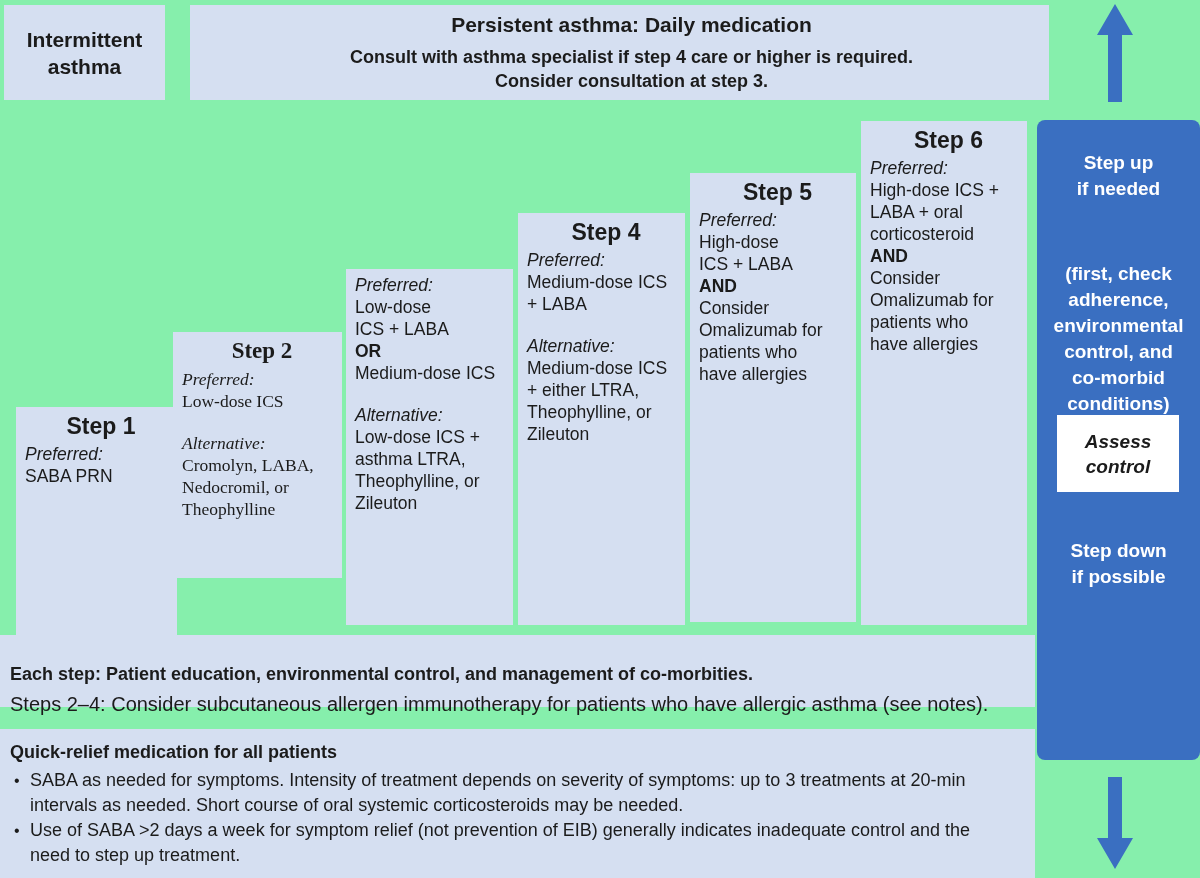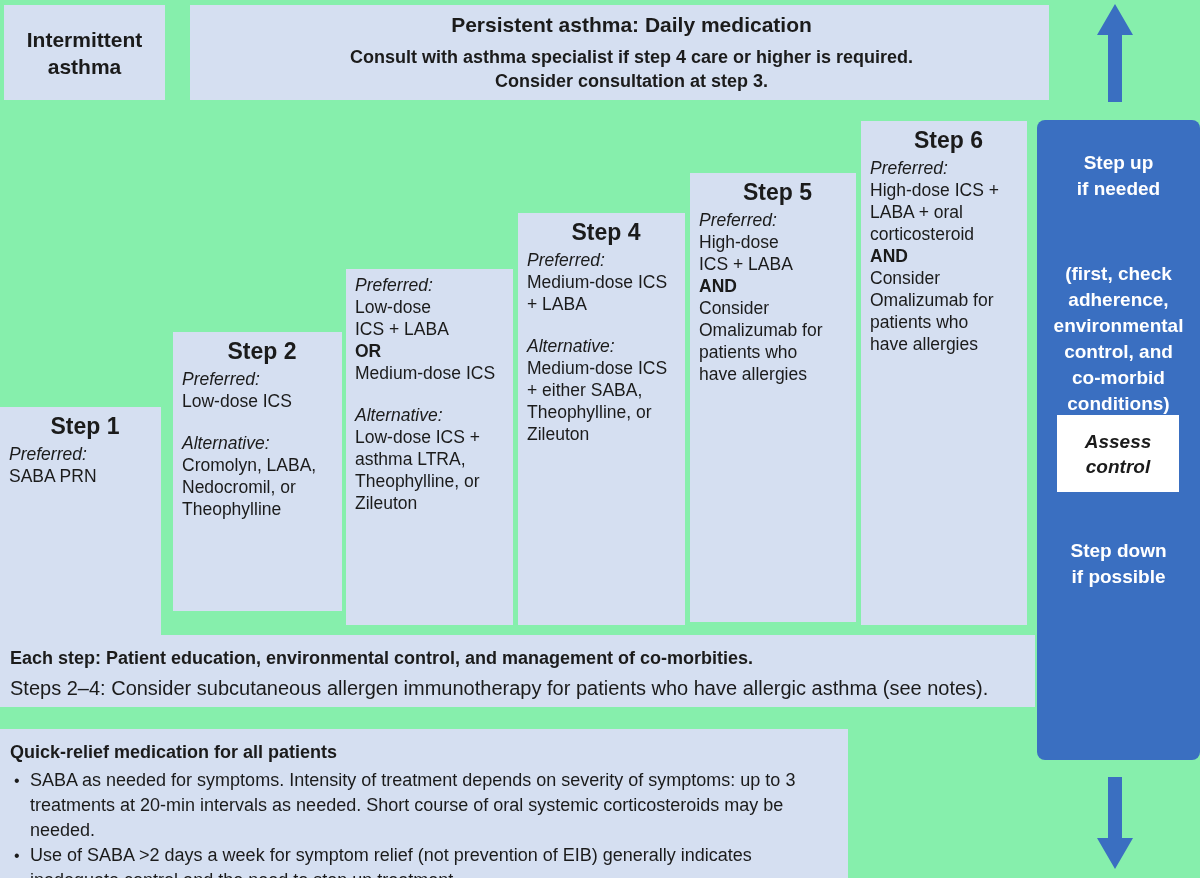--- a/index.html
+++ b/index.html
@@ -28,35 +28,35 @@
   #persistent .t{font-weight:bold;font-size:21px;line-height:25px;margin-bottom:8px;}
   #persistent .s{font-weight:bold;font-size:18px;line-height:24px;white-space:pre-line;}
 
   
   .step{position:absolute;background:var(--panel);box-sizing:border-box;padding:5px 0 0 9px;}
   .step .step-title{text-align:center;font-weight:bold;font-size:23px;line-height:28px;margin-bottom:3px;}
   .step .line{font-size:17.5px;line-height:22px;white-space:nowrap;}
   .step .line.italic{font-style:italic;}
   .step .line.bold{font-weight:bold;}
   .step .line.gap{height:20px;}
-  #step-1{left:0;top:407px;width:161px;height:240px;}
-  #step-2{left:173px;top:332px;width:169px;height:279px;}
+  #step-1{left:16px;top:407px;width:161px;height:240px;}
+  #step-2{left:173px;top:332px;width:169px;height:246px;font-family:Liberation Serif, serif;}
   #step-3{left:346px;top:269px;width:167px;height:356px;}
   #step-4{left:518px;top:213px;width:167px;height:412px;}
   #step-5{left:690px;top:145px;width:166px;height:449px;margin-top:28px;}
   #step-6{left:861px;top:121px;width:166px;height:504px;}
 
   
   #each-step-bar{
-    left:0;top:635px;width:1035px;height:72px;box-sizing:border-box;padding:8px 10px 0 10px;
+    left:0;top:635px;width:1035px;height:72px;box-sizing:border-box;padding:24px 10px 0 10px;
   }
   #each-step-bar .l1{font-weight:bold;font-size:18px;line-height:30px;}
   #each-step-bar .l2{font-size:20px;line-height:30px;}
   #quick-relief{
-    left:0;top:729px;width:848px;height:149px;box-sizing:border-box;padding:10px 23px 0 10px;
+    left:0;top:729px;width:1035px;height:149px;box-sizing:border-box;padding:10px 23px 0 10px;
   }
   #quick-relief .qr-title{font-weight:bold;font-size:18px;line-height:26px;margin-bottom:3px;}
   #quick-relief ul{margin:0;padding:0;list-style:none;}
   #quick-relief li{font-size:18px;line-height:25px;padding-left:20px;position:relative;}
   #quick-relief li::before{content:"\2022";position:absolute;left:4px;top:0;font-size:16px;}
 
   
   #sidebar{left:1037px;top:120px;width:163px;height:640px;background:var(--blue);border-radius:8px;}
   .sb-text{
     position:absolute;left:0;width:100%;text-align:center;color:#ffffff;
@@ -130,21 +130,21 @@
   </div>
   <div id="step-4" class="step">
     <div class="step-title">Step 4</div>
     <div class="step-body">
         <div class="line italic">Preferred:</div>
         <div class="line normal">Medium-dose ICS</div>
         <div class="line normal">+ LABA</div>
         <div class="line gap"></div>
         <div class="line italic">Alternative:</div>
         <div class="line normal">Medium-dose ICS</div>
-        <div class="line normal">+ either SABA,</div>
+        <div class="line normal">+ either LTRA,</div>
         <div class="line normal">Theophylline, or</div>
         <div class="line normal">Zileuton</div>
       </div>
   </div>
   <div id="step-5" class="step">
     <div class="step-title">Step 5</div>
     <div class="step-body">
         <div class="line italic">Preferred:</div>
         <div class="line normal">High-dose</div>
         <div class="line normal">ICS + LABA</div>

